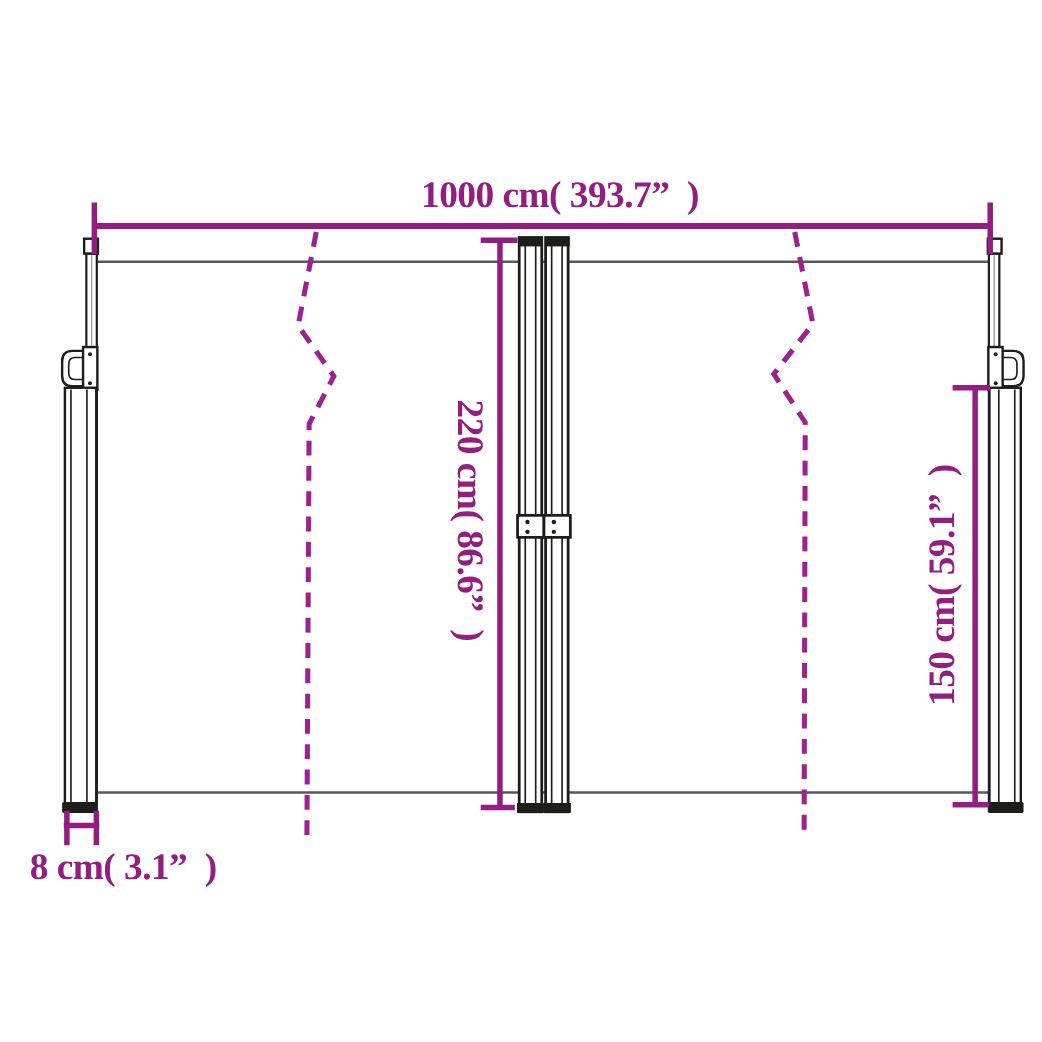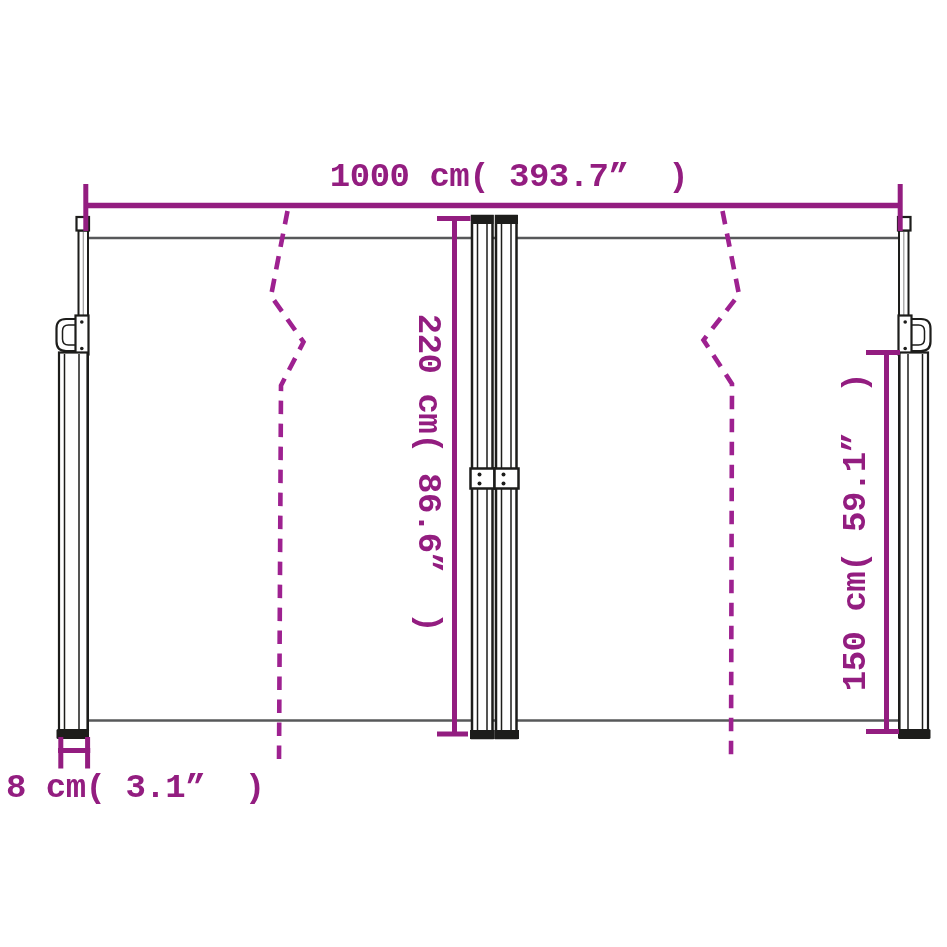--- a/index.html
+++ b/index.html
@@ -1,37 +1,37 @@
 <!DOCTYPE html>
 <html style="--dimension: #931d80; --dashed-line: #9e2190; --fabric-line: #57585a; --outline: #1d1d1b; --background: #ffffff;"><head>
 <meta charset="utf-8">
 <style>
   html,body{margin:0;padding:0;background:#fff;}
   .canvas{
     position:relative;
     width:947px;height:947px;
     background:var(--background,#ffffff);
-    font-family:Liberation Mono, monospace;
+    font-family:Liberation Serif, serif;
     overflow:hidden;
     border-radius:25px;
   }
   .canvas svg{position:absolute;left:0;top:0;}
   .dim-label{
     position:absolute;
     font-weight:700;
     font-size:34px;
     line-height:1.1;
     color:var(--dimension,#931d80);
     white-space:pre;
     letter-spacing:-0.5px;
   }
   .lbl-top{left:509px;top:159px;transform:translateX(-50%);}
   .lbl-mid{left:427px;top:473px;transform:translate(-50%,-50%) rotate(90deg);}
   .lbl-right{left:857px;top:532px;transform:translate(-50%,-50%) rotate(-90deg);}
-  .lbl-base{left:6px;top:770px;}
+  .lbl-base{left:27px;top:770px;}
   
   .fab{stroke:var(--fabric-line,#57585a);stroke-width:2.4;fill:none;}
   .dash{stroke:var(--dashed-line,#9e2190);stroke-width:4.6;fill:none;stroke-dasharray:13.5 9.5;}
   .oL{stroke:var(--outline,#1d1d1b);fill:#ffffff;}
   .w2{stroke-width:2;} .w22{stroke-width:2.2;} .w25{stroke-width:2.5;}
   .inner{stroke:var(--outline,#1d1d1b);fill:none;stroke-width:1.5;}
   .gline{stroke:#9b9b9b;fill:none;stroke-width:1.2;}
   .dark{fill:var(--outline,#1d1d1b);stroke:none;}
   .dim{stroke:var(--dimension,#931d80);fill:none;}
   .dw5{stroke-width:5;} .dw55{stroke-width:5.5;}

